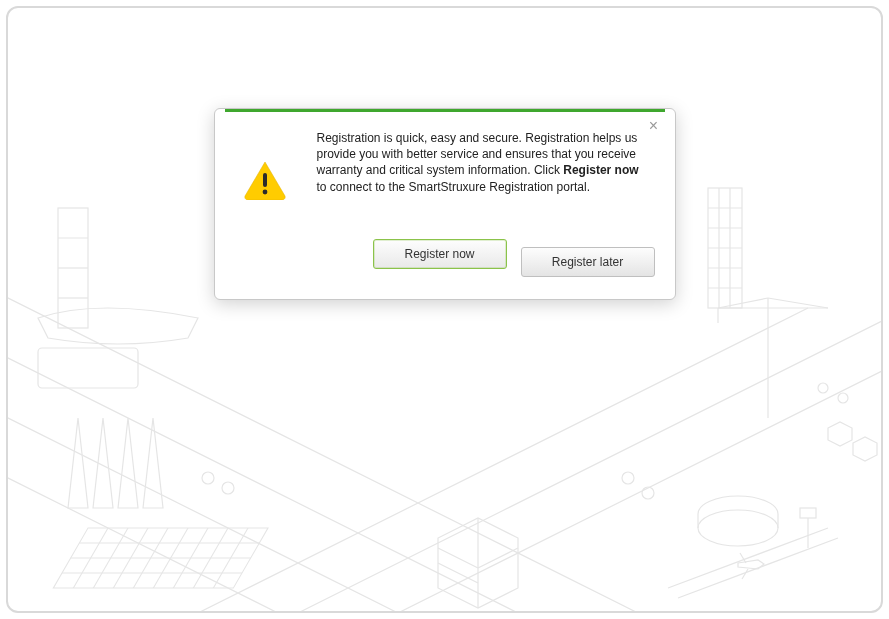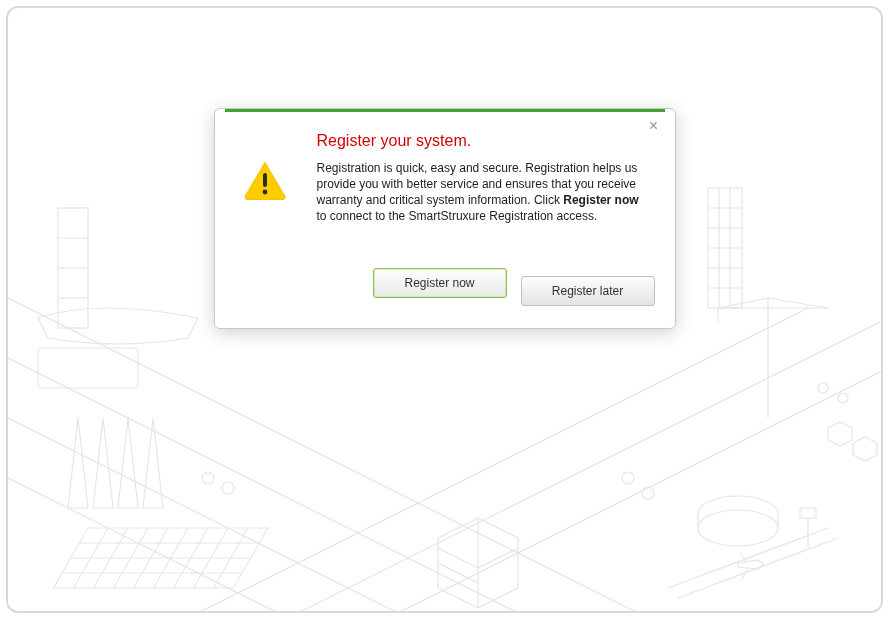--- a/index.html
+++ b/index.html
@@ -236,23 +236,22 @@
         <div class="warn-col">
           <span>
             <svg width="44" height="40" viewBox="0 0 44 40">
               <path d="M22 2 L42 36 A3 3 0 0 1 39.5 40 L4.5 40 A3 3 0 0 1 2 36 Z" fill="#ffcc00" stroke="#e0b000" stroke-width="0.5"></path>
               <rect x="20" y="13" width="4" height="14" rx="2" fill="#2b2b2b"></rect>
               <circle cx="22" cy="32" r="2.4" fill="#2b2b2b"></circle>
             </svg>
           </span>
         </div>
         <div class="text-col">
-          <p class="subheading">Register your system.</p>
           <p class="para">
-            <span>Registration is quick, easy and secure. Registration helps us provide you with better service and ensures that you receive warranty and critical system information. Click </span><b>Register now</b><span> to connect to the SmartStruxure Registration access.</span>
+            <span>Registration is quick, easy and secure. Registration helps us provide you with better service and ensures that you receive warranty and critical system information. Click </span><b>Register now</b><span> to connect to the SmartStruxure Registration portal.</span>
           </p>
         </div>
       </div>
     </div>
 
     <div class="button-row">
       <button class="btn btn-primary">Register now</button>
       <button class="btn btn-secondary">Register later</button>
     </div>
   </div>

